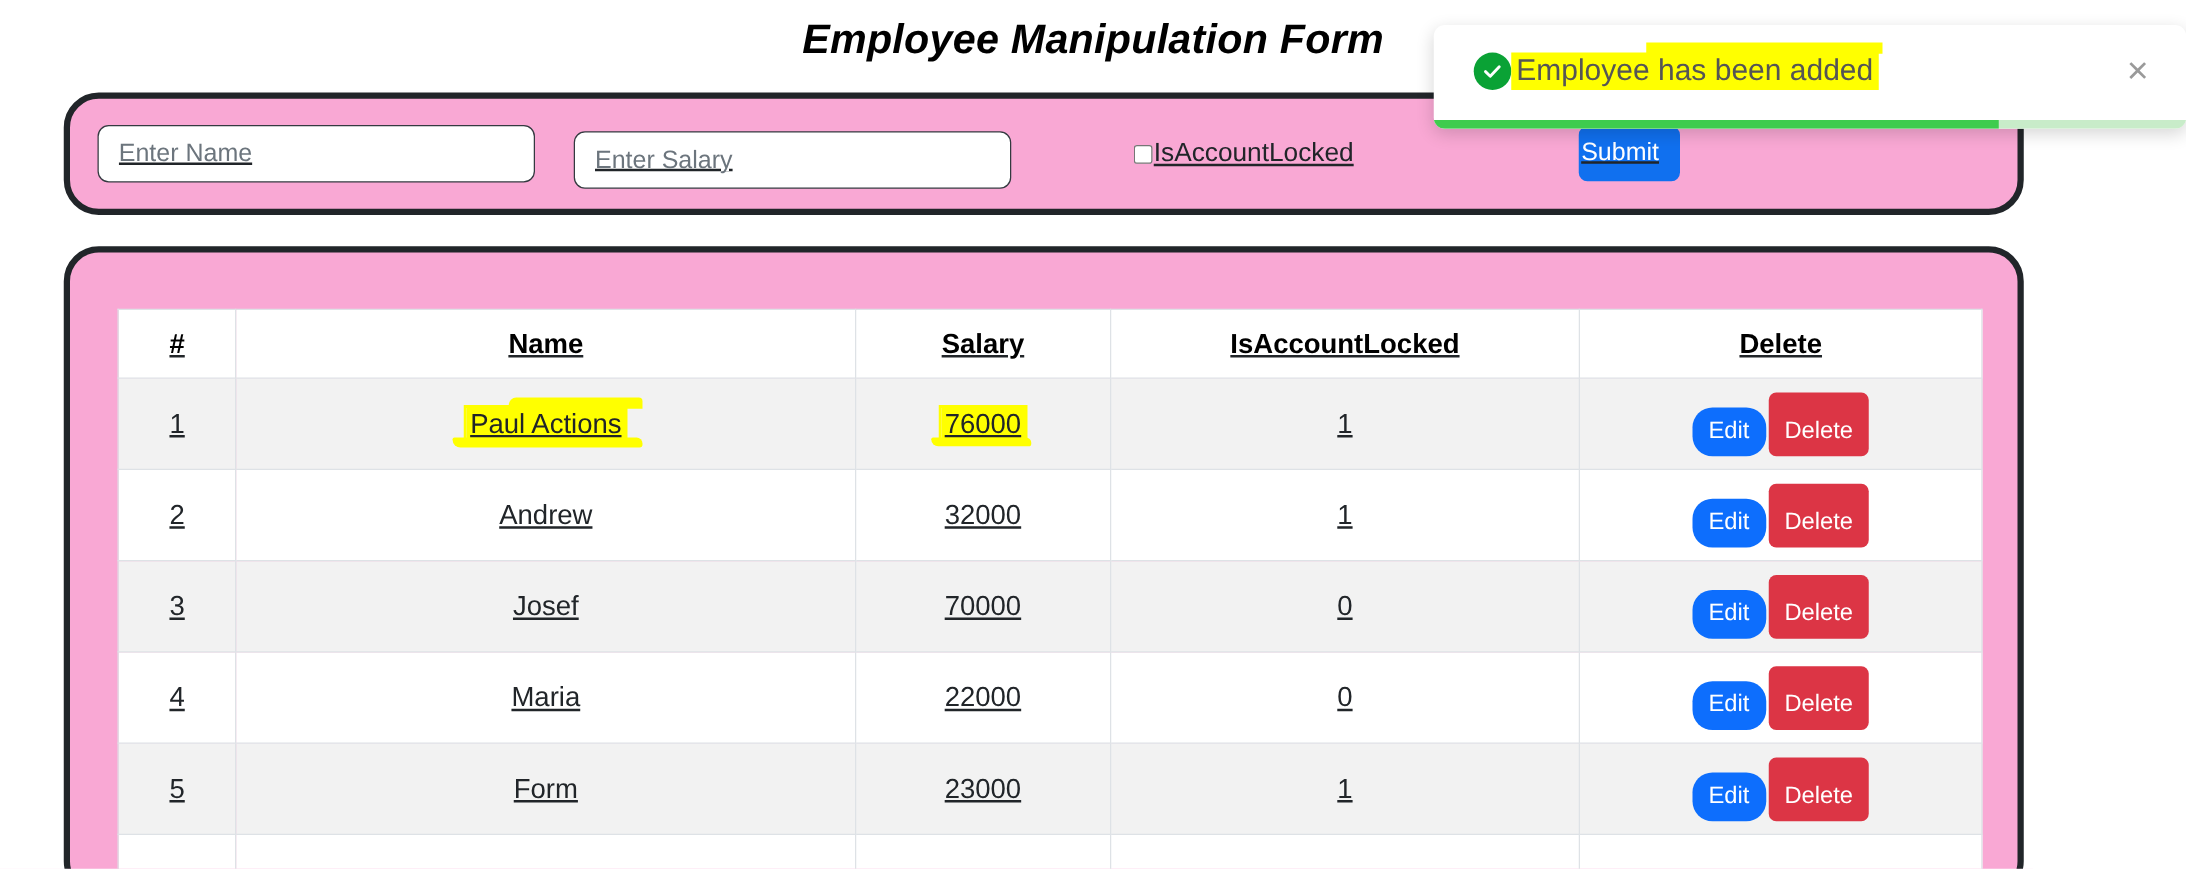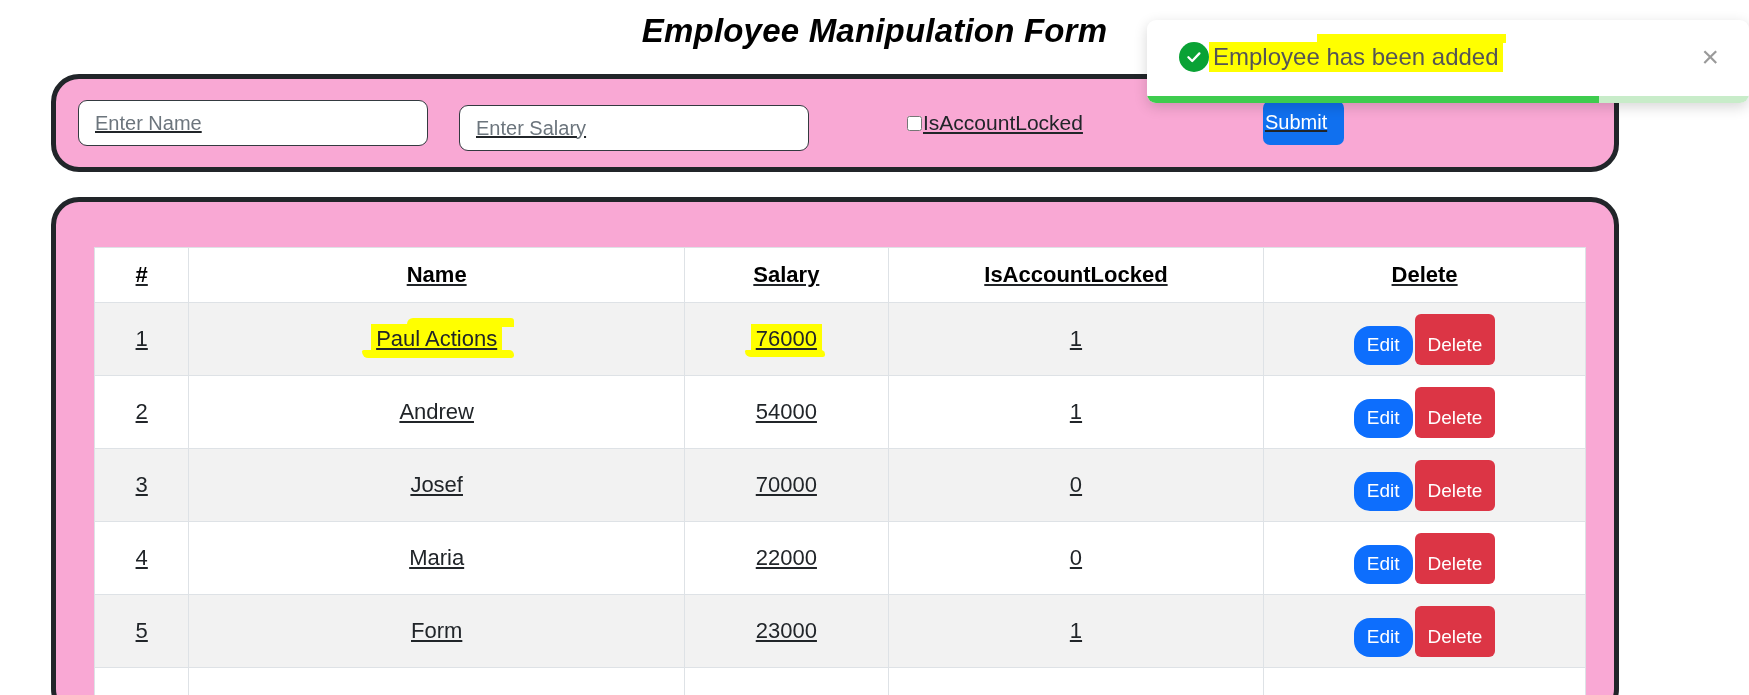--- a/index.html
+++ b/index.html
@@ -319,21 +319,21 @@
           </td>
           <td>1</td>
           <td class="action-cell">
             <button class="btn btn-edit">Edit</button><button class="btn btn-delete">Delete</button>
           </td>
         </tr>
 
         <tr>
           <td>2</td>
           <td>Andrew</td>
-          <td>54000</td>
+          <td>32000</td>
           <td>1</td>
           <td class="action-cell">
             <button class="btn btn-edit">Edit</button><button class="btn btn-delete">Delete</button>
           </td>
         </tr>
 
         <tr>
           <td>3</td>
           <td>Josef</td>
           <td>70000</td>

